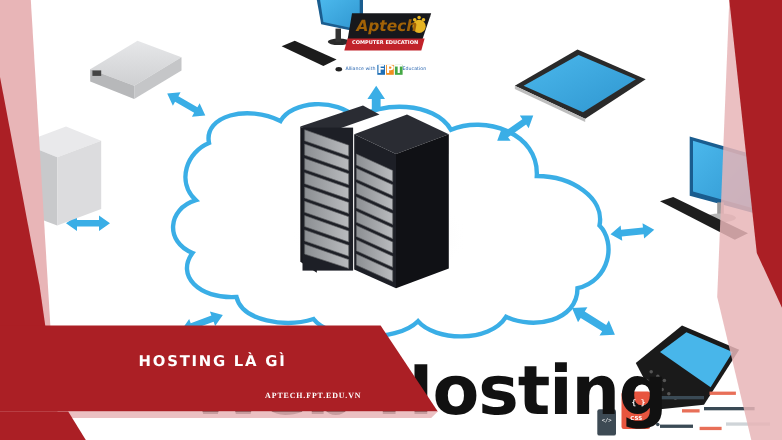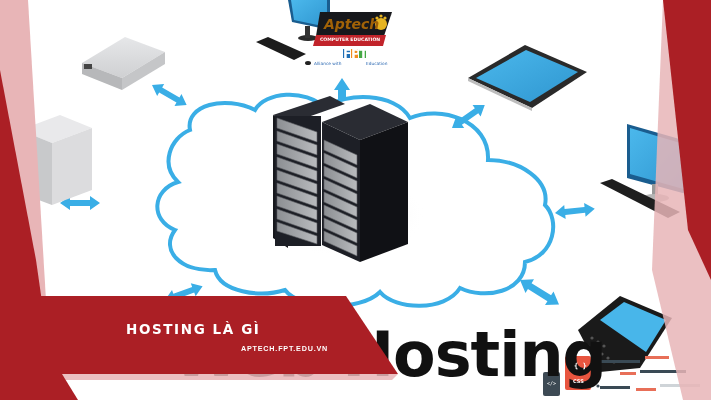--- a/index.html
+++ b/index.html
@@ -6,22 +6,22 @@
   html, body { width: 711px; height: 400px; overflow: hidden; background: #ffffff; }
   body { font-family: "DejaVu Sans", sans-serif; position: relative; }
   .canvas { position: absolute; left: 0; top: 0; width: 711px; height: 400px; overflow: hidden; background: #fff; }
   .layer { position: absolute; left: 0; top: 0; }
   .band-title {
     position: absolute; left: 126px; top: 321px;
     color: #ffffff; font-family: "DejaVu Sans", sans-serif; font-weight: bold;
     font-size: 13.5px; letter-spacing: 1.6px; white-space: nowrap;
   }
   .band-url {
-    position: absolute; left: 241px; top: 344px;
-    color: #ffffff; font-family: Liberation Sans, sans-serif; font-weight: bold;
+    position: absolute; left: 241px; top: 356px;
+    color: #ffffff; font-family: Liberation Serif, serif; font-weight: bold;
     font-size: 7.2px; letter-spacing: 0.8px; white-space: nowrap;
   }
   .webhosting-text {
     position: absolute; left: 172px; top: 318px;
     font-family: "DejaVu Sans", sans-serif; font-weight: bold;
     font-size: 62px; letter-spacing: -1px; color: #111111; white-space: nowrap;
   }
   .logo-aptech {
     position: absolute; left: 324px; top: 16px;
     color: #a16207; font-style: italic; font-weight: bold;
@@ -35,22 +35,22 @@
   .logo-tm { position: absolute; left: 388px; top: 13px; font-size: 4px; color: #333; font-family: "DejaVu Sans", sans-serif; }
   .logo-alliance {
     position: absolute; left: 314px; top: 61px;
     color: #2a67b1; font-family: "DejaVu Sans", sans-serif; font-size: 4.3px; white-space: nowrap;
   }
   .logo-alliance-edu {
     position: absolute; left: 366px; top: 61px;
     color: #2a67b1; font-family: "DejaVu Sans", sans-serif; font-size: 4.3px; white-space: nowrap;
   }
   .logo-fpt {
-    position: absolute; left: 343px; top: 46px;
-    font-family: "DejaVu Sans", sans-serif; font-weight: bold; font-size: 13px; white-space: nowrap;
+    position: absolute; left: 343px; top: 58px;
+    font-family: "DejaVu Sans", sans-serif; font-weight: bold; font-size: 10px; white-space: nowrap;
   }
   .logo-fpt span { display: inline-block; width: 7px; height: 9px; text-align: center; color: #fff; line-height: 9px; margin-right: 1px; }
   .css-label { position: absolute; left: 573px; top: 378px; color: #fff; font-size: 5px; font-weight: bold; font-family: "DejaVu Sans", sans-serif; }
   .css-brace { position: absolute; left: 574px; top: 362px; color: #fff; font-size: 7px; font-weight: bold; font-family: "DejaVu Sans Mono", monospace; }
   .html-label { position: absolute; left: 547px; top: 380px; color: #fff; font-size: 5px; font-family: "DejaVu Sans Mono", monospace; }
 </style>
 </head>
 <body>
 
 <div class="canvas">

